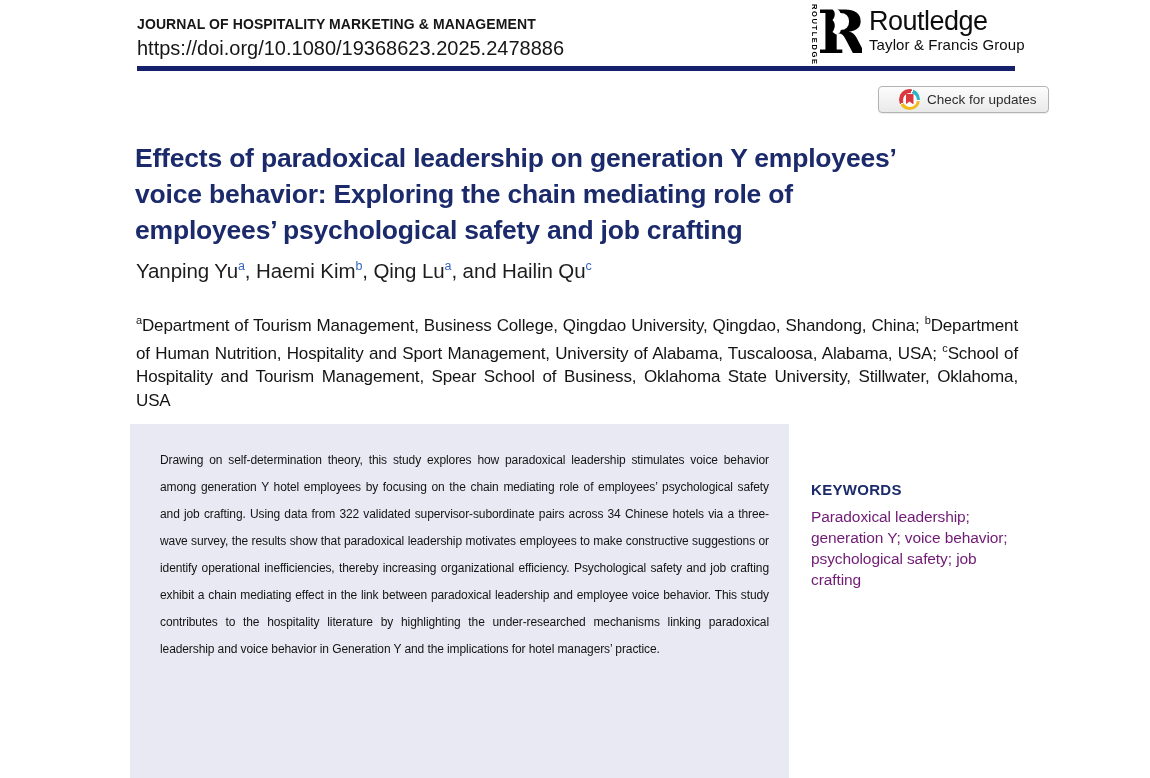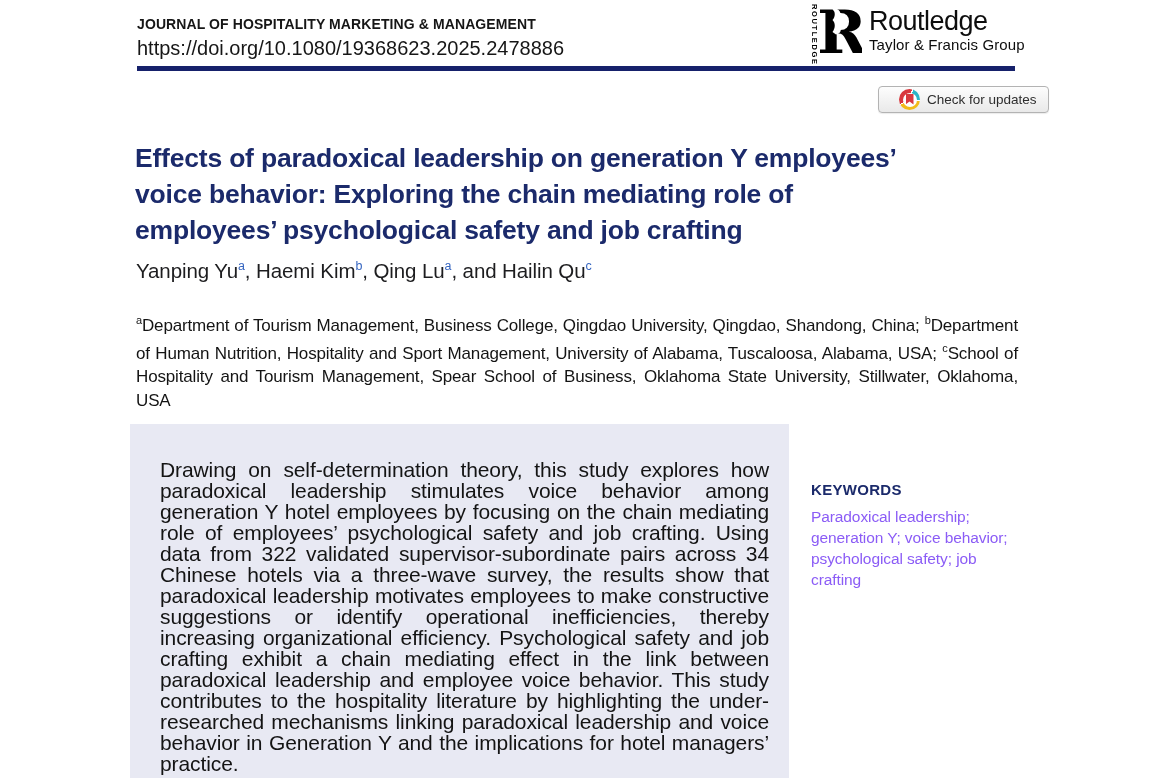--- a/index.html
+++ b/index.html
@@ -59,25 +59,25 @@
   }
   .affiliations sup { font-size: 11px; color: #141414; }
 
   
   .abstract-box {
     left: 130px; top: 424px; width: 659px; height: 354px;
     background: #e8e9f3; padding: 23px 20px 0 30px;
   }
   .section-heading { font-size: 15px; font-weight: bold; color: #1b2a6b; letter-spacing: 0.3px; }
   .abstract-text {
-    margin-top: 12px; font-size: 21px; line-height: 21px; text-align: justify;
+    margin-top: 0; font-size: 12px; line-height: 27px; text-align: justify;
     color: #141414; letter-spacing: -0.1px; hyphens: auto; -webkit-hyphens: auto;
   }
   .keywords-block { left: 811px; top: 439px; width: 212px; margin-top: 42px; }
-  .keywords-text { margin-top: 8px; font-size: 15.5px; line-height: 21px; color: #8b5cf6; letter-spacing: -0.1px; }
+  .keywords-text { margin-top: 8px; font-size: 15.5px; line-height: 21px; color: #701a75; letter-spacing: -0.1px; }
 </style>
 </head>
 <body>
 
 <div class="abs journal-line">JOURNAL OF HOSPITALITY MARKETING &amp; MANAGEMENT</div>
 <a class="abs doi-line" href="#">https://doi.org/10.1080/19368623.2025.2478886</a>
 <div class="abs header-rule"></div>
 
 <div class="abs logo">
   <div class="logo-vertical">ROUTLEDGE</div>

